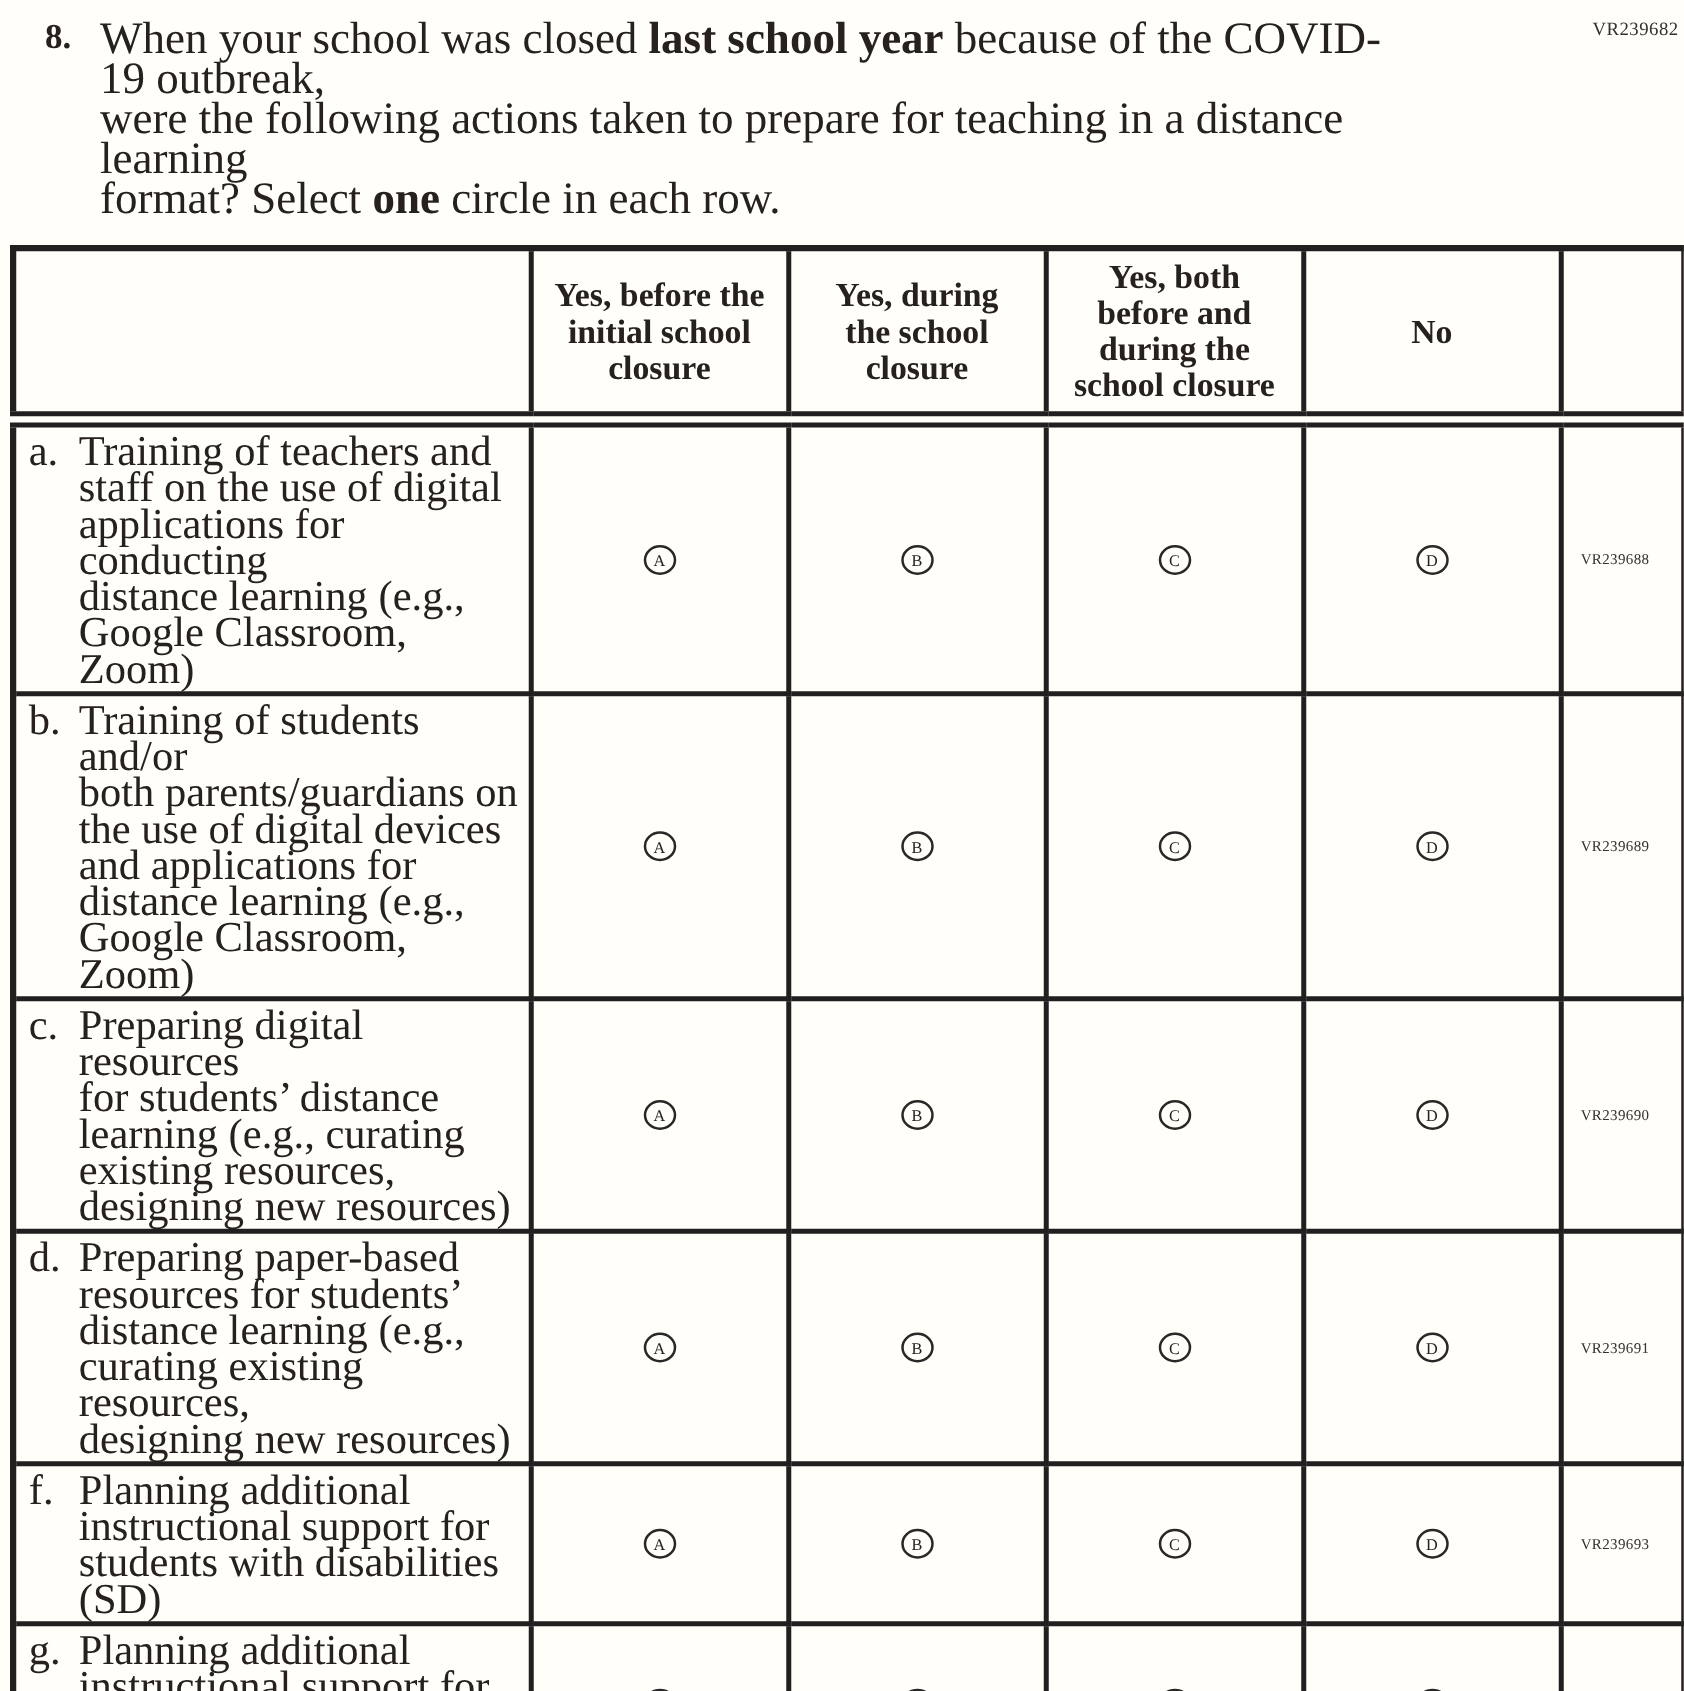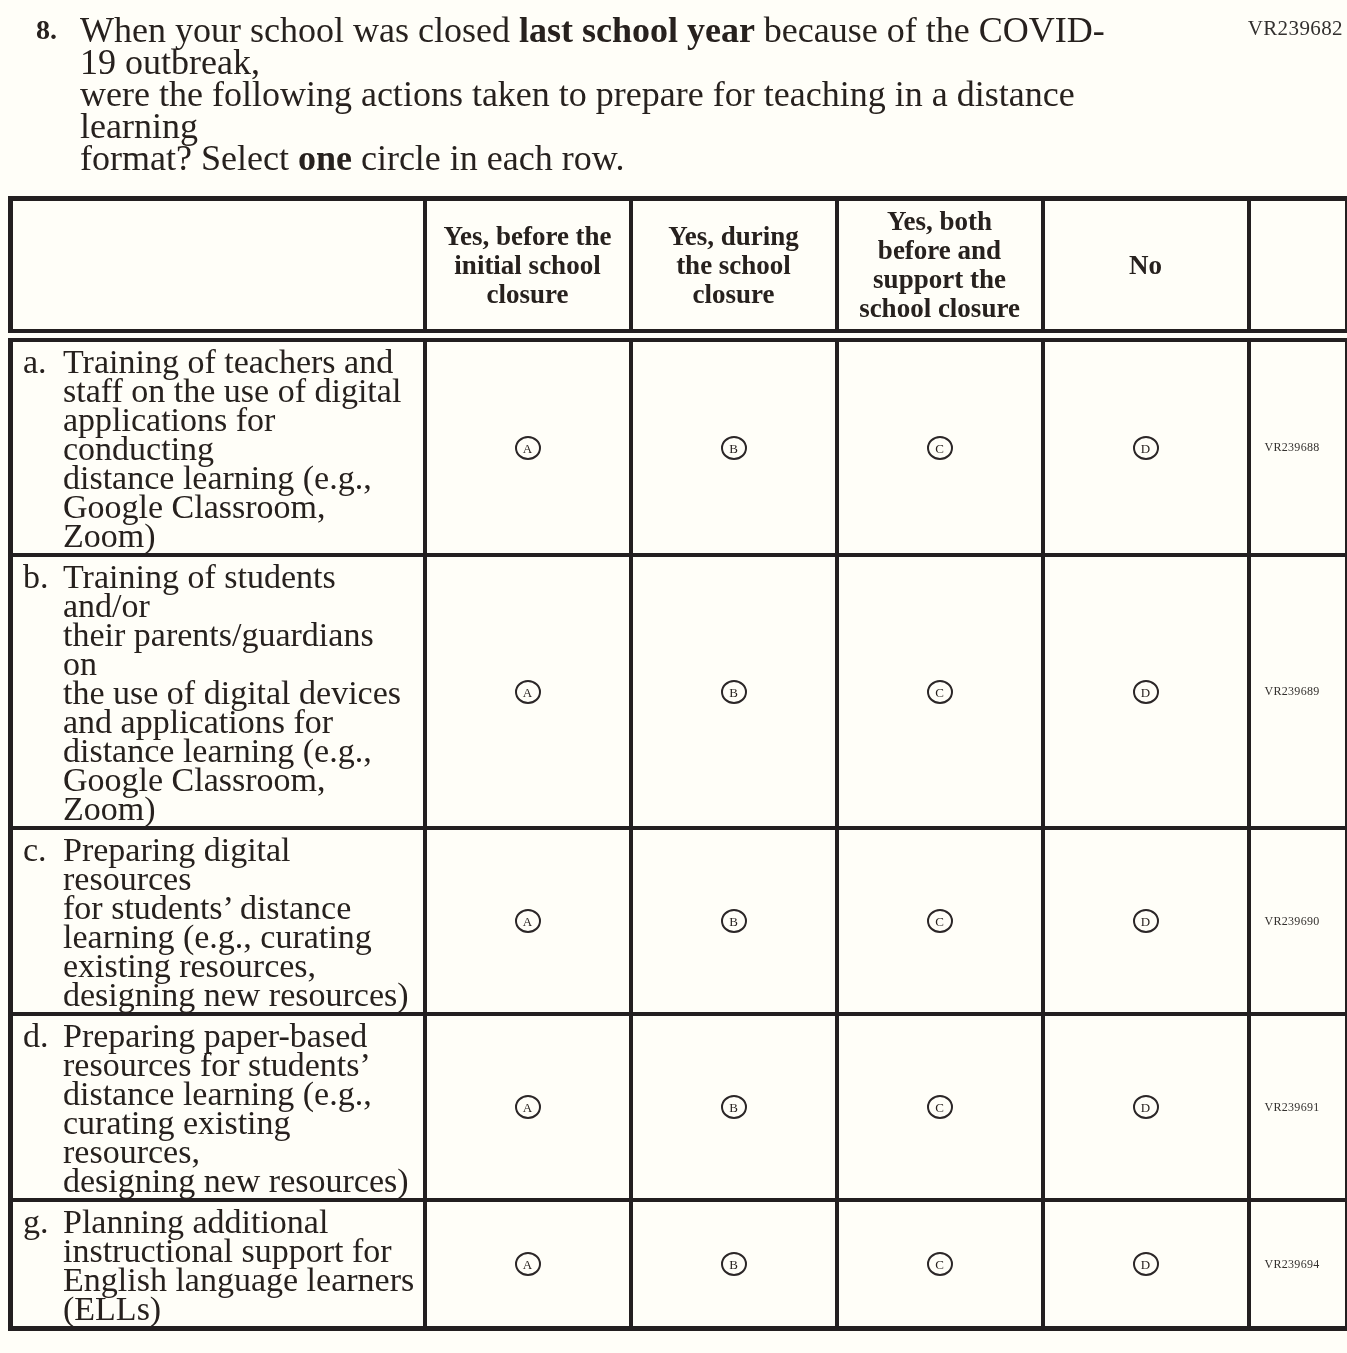--- a/index.html
+++ b/index.html
@@ -17,21 +17,21 @@
   }
   .page {
     position: relative;
     width: 1347px;
     height: 1353px;
   }
   .vr-top {
     position: absolute;
     top: 2px;
     right: 4px;
-    font-size: 21px;
+    font-size: 15px;
     letter-spacing: 0.4px;
     color: #33302f;
   }
   .question {
     display: flex;
     margin: 14px 0 0 36px;
   }
   .q-num {
     font-weight: bold;
     font-size: 28px;
@@ -136,21 +136,21 @@
       <tr>
         <th></th>
         <th>Yes, before the
 initial school
 closure</th>
         <th>Yes, during
 the school
 closure</th>
         <th>Yes, both
 before and
-support the
+during the
 school closure</th>
         <th>No</th>
         <th></th>
       </tr>
     </thead>
     <tbody>
 
       <tr>
         <td class="label-cell">
           <span class="prefix">a.</span><span class="label">Training of teachers and
@@ -162,21 +162,21 @@
         <td class="opt"><span class="bubble">A</span></td>
         <td class="opt"><span class="bubble">B</span></td>
         <td class="opt"><span class="bubble">C</span></td>
         <td class="opt"><span class="bubble">D</span></td>
         <td class="vr">VR239688</td>
       </tr>
 
       <tr>
         <td class="label-cell">
           <span class="prefix">b.</span><span class="label">Training of students and/or
-their parents/guardians on
+both parents/guardians on
 the use of digital devices
 and applications for
 distance learning (e.g.,
 Google Classroom, Zoom)</span>
         </td>
         <td class="opt"><span class="bubble">A</span></td>
         <td class="opt"><span class="bubble">B</span></td>
         <td class="opt"><span class="bubble">C</span></td>
         <td class="opt"><span class="bubble">D</span></td>
         <td class="vr">VR239689</td>
@@ -206,20 +206,33 @@
 designing new resources)</span>
         </td>
         <td class="opt"><span class="bubble">A</span></td>
         <td class="opt"><span class="bubble">B</span></td>
         <td class="opt"><span class="bubble">C</span></td>
         <td class="opt"><span class="bubble">D</span></td>
         <td class="vr">VR239691</td>
       </tr>
 
 
+      <tr>
+        <td class="label-cell">
+          <span class="prefix">f.</span><span class="label">Planning additional
+instructional support for
+students with disabilities
+(SD)</span>
+        </td>
+        <td class="opt"><span class="bubble">A</span></td>
+        <td class="opt"><span class="bubble">B</span></td>
+        <td class="opt"><span class="bubble">C</span></td>
+        <td class="opt"><span class="bubble">D</span></td>
+        <td class="vr">VR239693</td>
+      </tr>
 
       <tr>
         <td class="label-cell">
           <span class="prefix">g.</span><span class="label">Planning additional
 instructional support for
 English language learners
 (ELLs)</span>
         </td>
         <td class="opt"><span class="bubble">A</span></td>
         <td class="opt"><span class="bubble">B</span></td>

